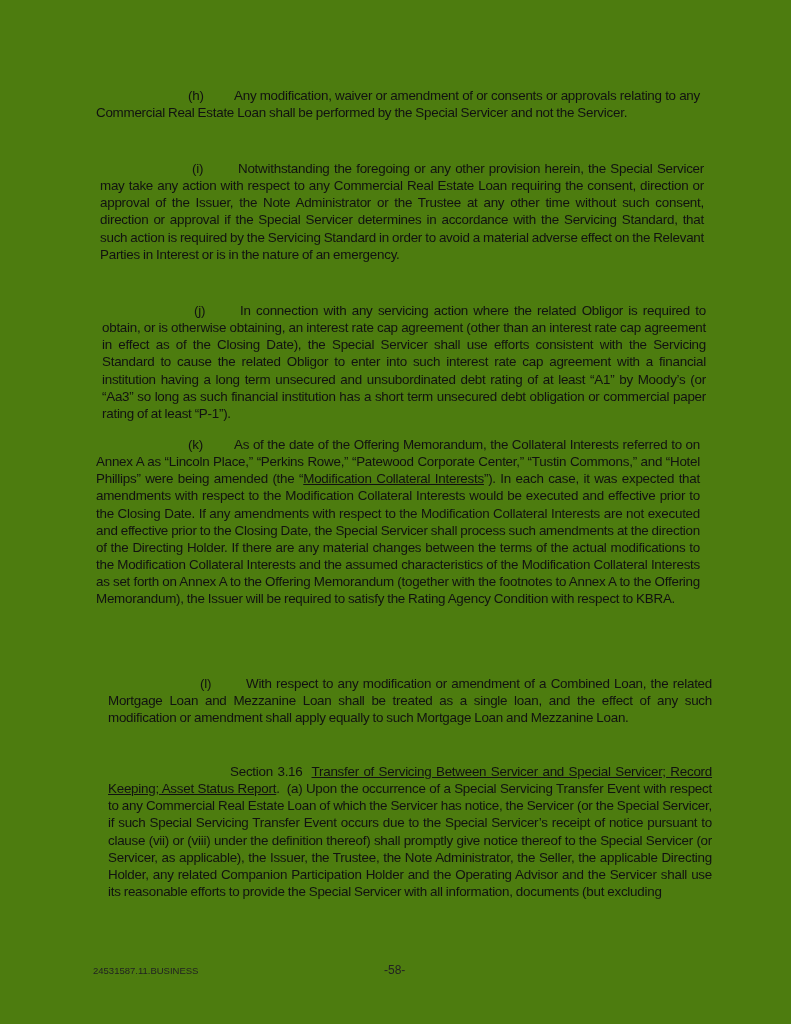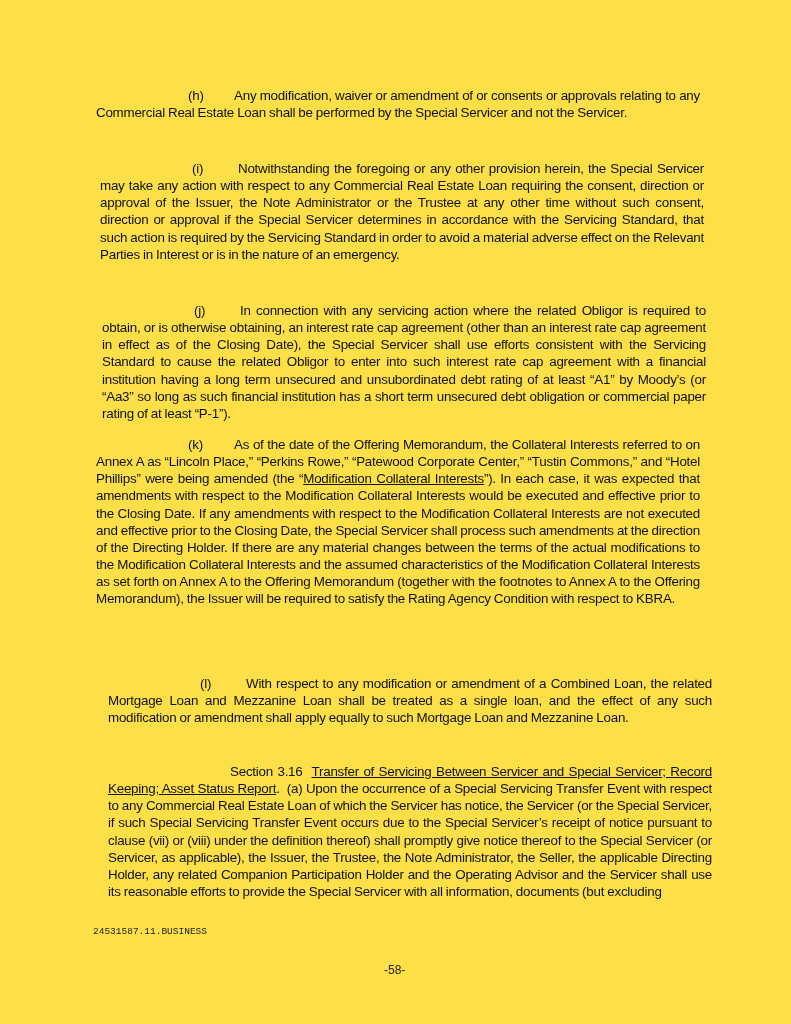--- a/index.html
+++ b/index.html
@@ -1,33 +1,33 @@
 <!DOCTYPE html>
 <html><head>
   <meta charset="utf-8">
   <style>
     html, body { margin: 0; padding: 0; background: #ffffff; }
     body { width: 791px; height: 1024px; position: relative; overflow: hidden; }
     .page {
       position: absolute; left: 0; top: 0; width: 791px; height: 1024px;
-      background: #fde047; color: #111111;
+      background: #4d7c0f; color: #111111;
       font-family: "Liberation Sans Narrow", "Liberation Sans", sans-serif;
     }
     .para {
       position: absolute; left: 96px; width: 604px;
       font-size: 13.4px; line-height: 17.15px;
       text-align: justify; letter-spacing: -0.25px; word-spacing: -0.4px;
       font-stretch: condensed;
     }
     .para .lead { display: inline-block; width: 92px; }
     .para .num { display: inline-block; width: 46px; }
     .u { text-decoration: underline; }
     .footer-id {
-      position: absolute; left: 93px; top: 926px;
-      font-size: 9.5px; font-family: Liberation Mono, monospace; color: #222;
+      position: absolute; left: 93px; top: 965px;
+      font-size: 9.5px; font-family: Liberation Sans, sans-serif; color: #222;
     }
     .footer-page {
       position: absolute; left: 384px; top: 963px;
       font-size: 12px; font-family: "Liberation Sans", sans-serif; color: #222;
     }
   </style>
 </head>
 <body>
 
 <div class="page">

